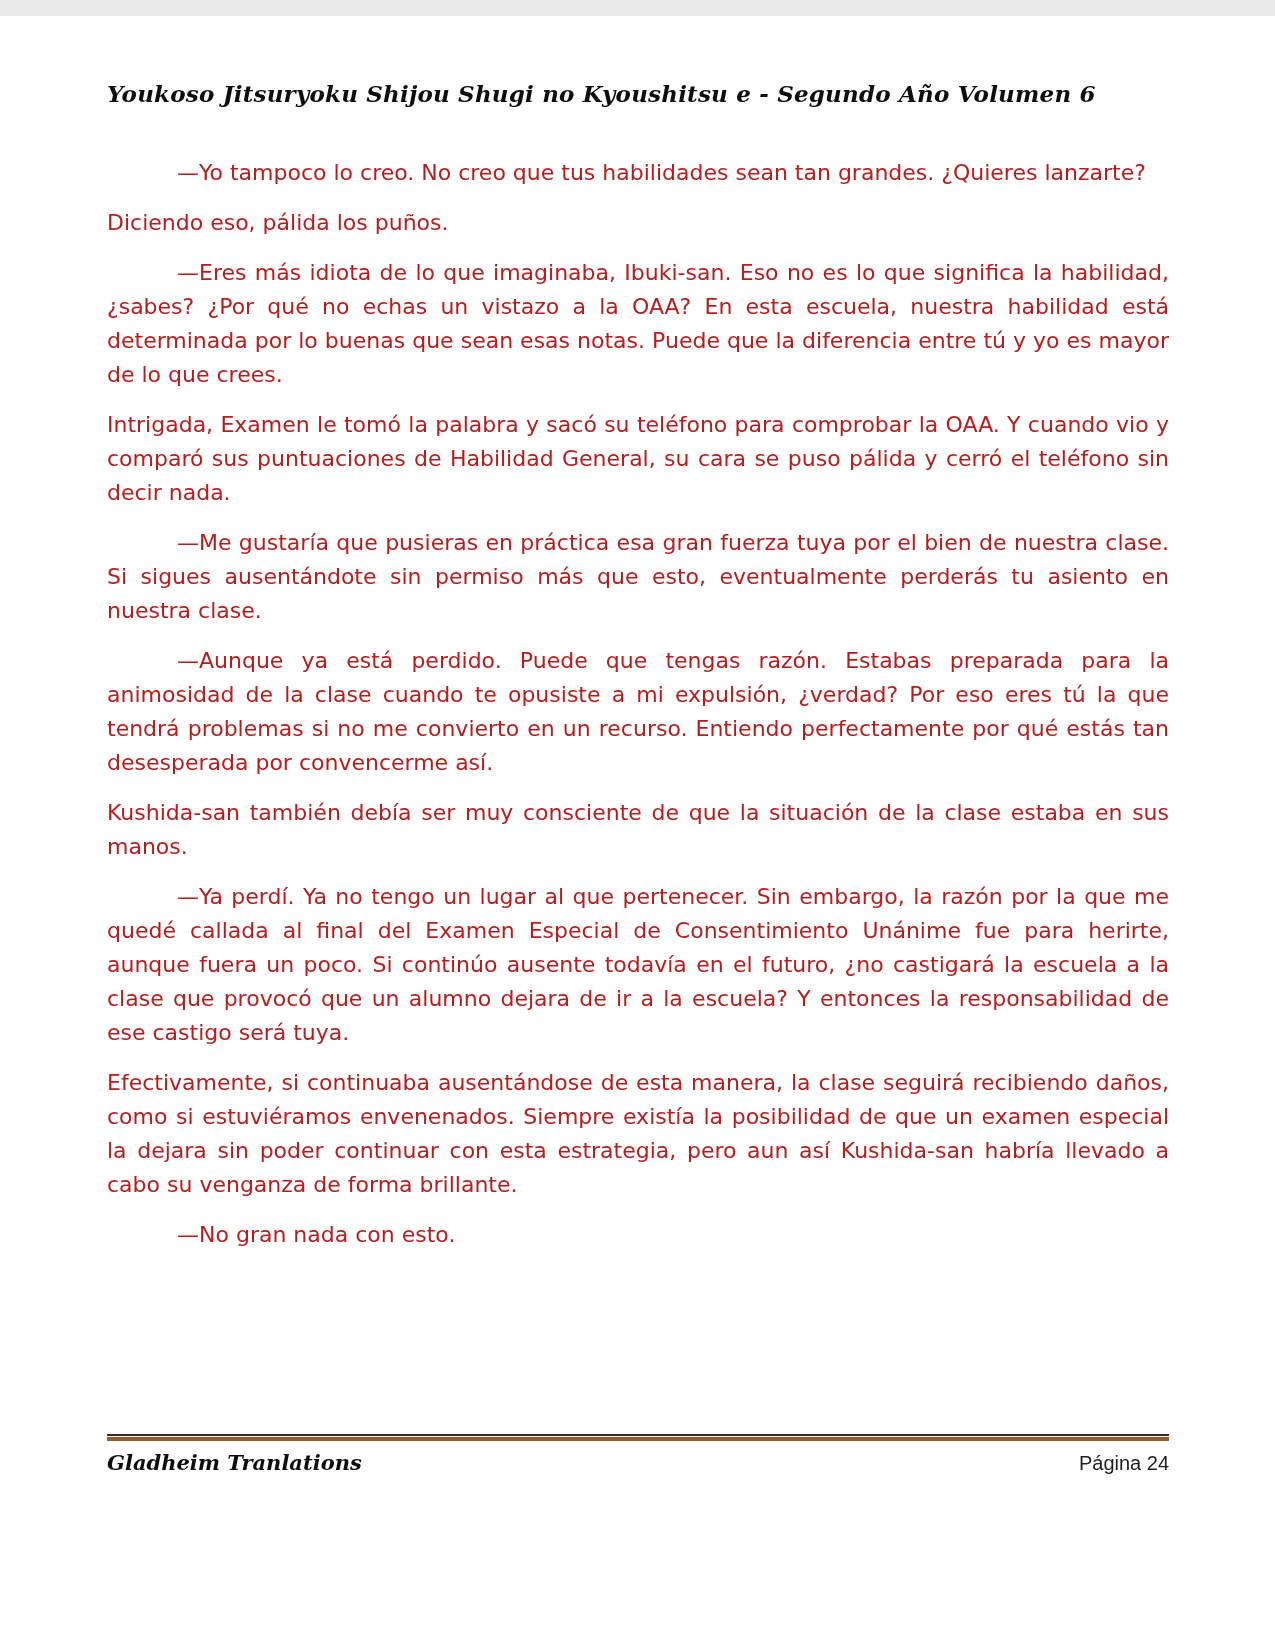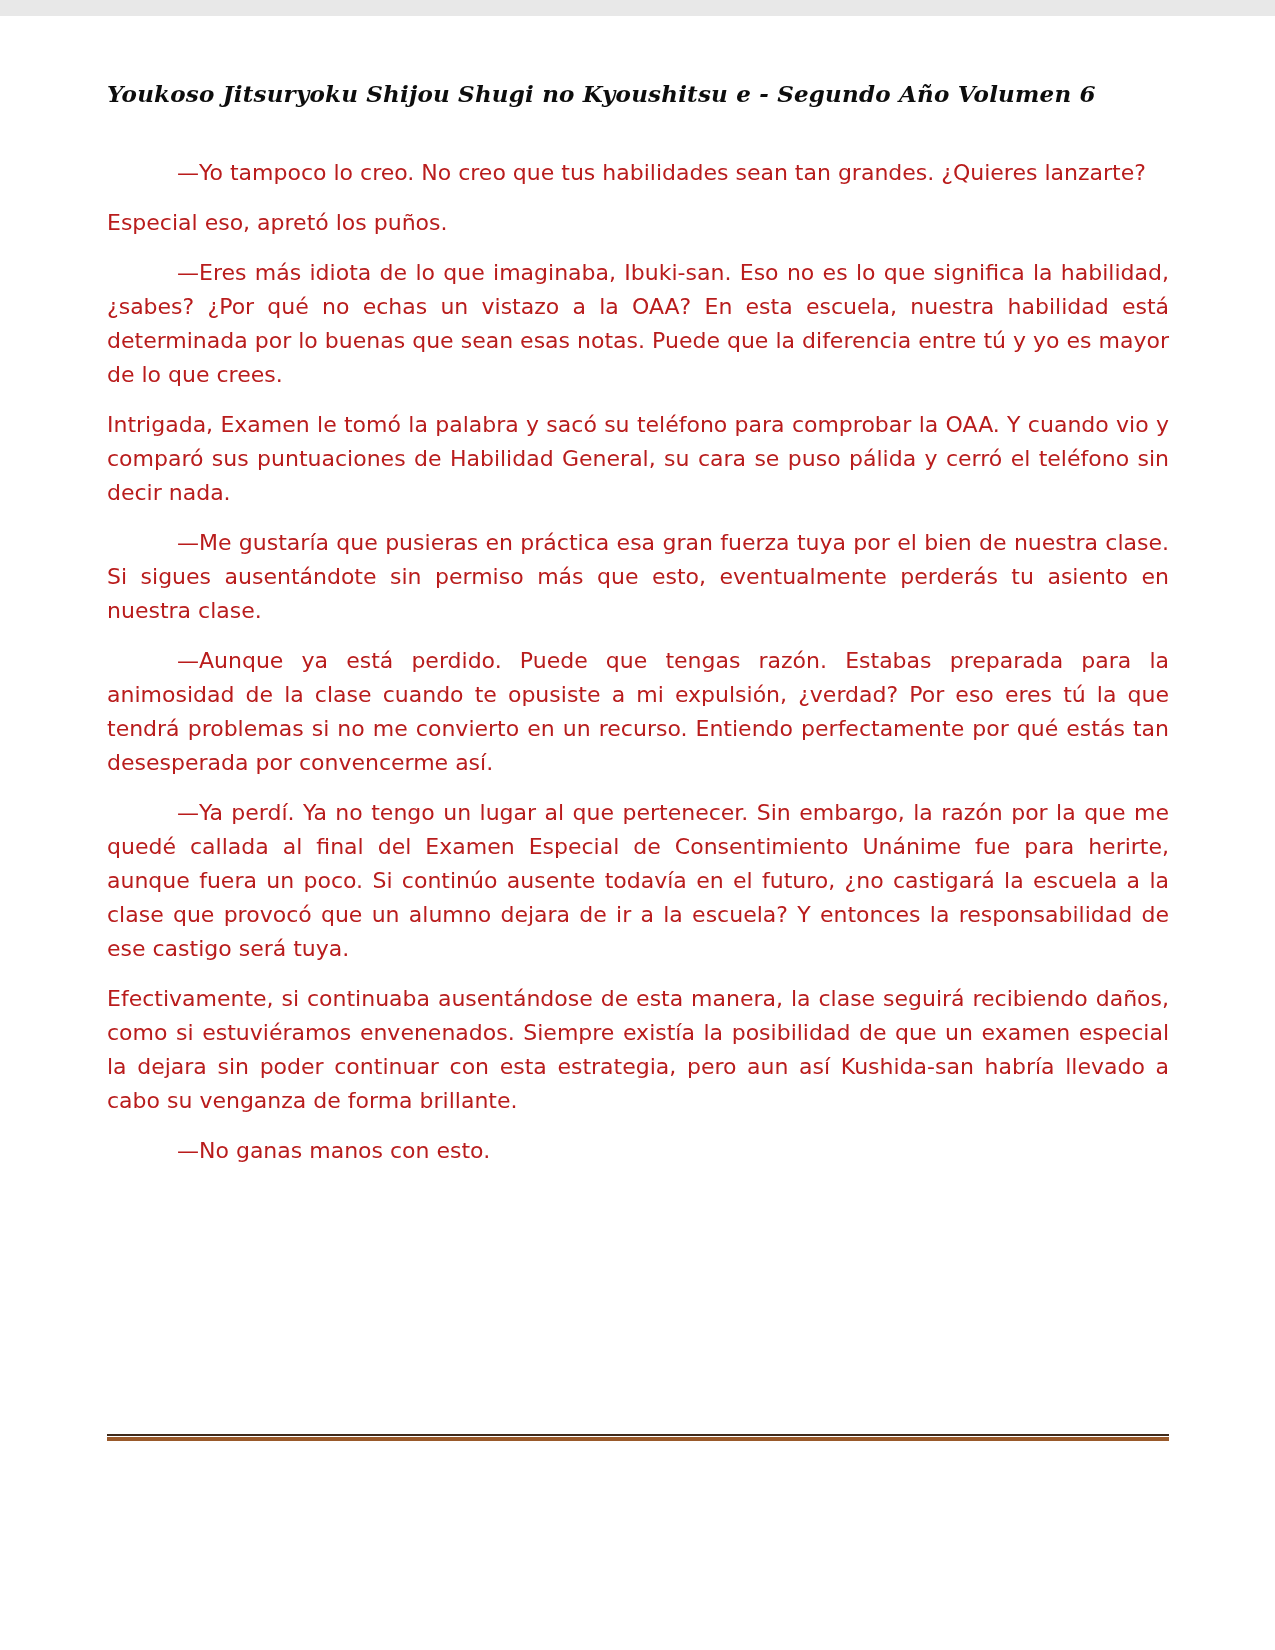--- a/index.html
+++ b/index.html
@@ -83,30 +83,35 @@
 <body>
 
 <div class="page">
 
   <header class="doc-header">
     <span class="header-title">Youkoso Jitsuryoku Shijou Shugi no Kyoushitsu e - Segundo Año Volumen 6</span>
   </header>
 
   <main class="doc-body">
     <p class="indent">—Yo tampoco lo creo. No creo que tus habilidades sean tan grandes. ¿Quieres lanzarte?</p>
-    <p>Especial eso, apretó los puños.</p>
+    <p>Diciendo eso, pálida los puños.</p>
     <p class="indent">—Eres más idiota de lo que imaginaba, Ibuki-san. Eso no es lo que significa la habilidad, ¿sabes? ¿Por qué no echas un vistazo a la OAA? En esta escuela, nuestra habilidad está determinada por lo buenas que sean esas notas. Puede que la diferencia entre tú y yo es mayor de lo que crees.</p>
     <p>Intrigada, Examen le tomó la palabra y sacó su teléfono para comprobar la OAA. Y cuando vio y comparó sus puntuaciones de Habilidad General, su cara se puso pálida y cerró el teléfono sin decir nada.</p>
     <p class="indent">—Me gustaría que pusieras en práctica esa gran fuerza tuya por el bien de nuestra clase. Si sigues ausentándote sin permiso más que esto, eventualmente perderás tu asiento en nuestra clase.</p>
     <p class="indent">—Aunque ya está perdido. Puede que tengas razón. Estabas preparada para la animosidad de la clase cuando te opusiste a mi expulsión, ¿verdad? Por eso eres tú la que tendrá problemas si no me convierto en un recurso. Entiendo perfectamente por qué estás tan desesperada por convencerme así.</p>
+    <p>Kushida-san también debía ser muy consciente de que la situación de la clase estaba en sus manos.</p>
     <p class="indent">—Ya perdí. Ya no tengo un lugar al que pertenecer. Sin embargo, la razón por la que me quedé callada al final del Examen Especial de Consentimiento Unánime fue para herirte, aunque fuera un poco. Si continúo ausente todavía en el futuro, ¿no castigará la escuela a la clase que provocó que un alumno dejara de ir a la escuela? Y entonces la responsabilidad de ese castigo será tuya.</p>
     <p>Efectivamente, si continuaba ausentándose de esta manera, la clase seguirá recibiendo daños, como si estuviéramos envenenados. Siempre existía la posibilidad de que un examen especial la dejara sin poder continuar con esta estrategia, pero aun así Kushida-san habría llevado a cabo su venganza de forma brillante.</p>
-    <p class="indent">—No ganas manos con esto.</p>
+    <p class="indent">—No gran nada con esto.</p>
   </main>
 
   <footer class="doc-footer">
     <div>
       <div class="rule-thin"></div>
       <div class="rule-thick"></div>
     </div>
+    <div class="footer-row">
+      <span class="footer-left">Gladheim Tranlations</span>
+      <span class="footer-right">Página 24</span>
+    </div>
   </footer>
 
 </div>
 
 </body></html>

